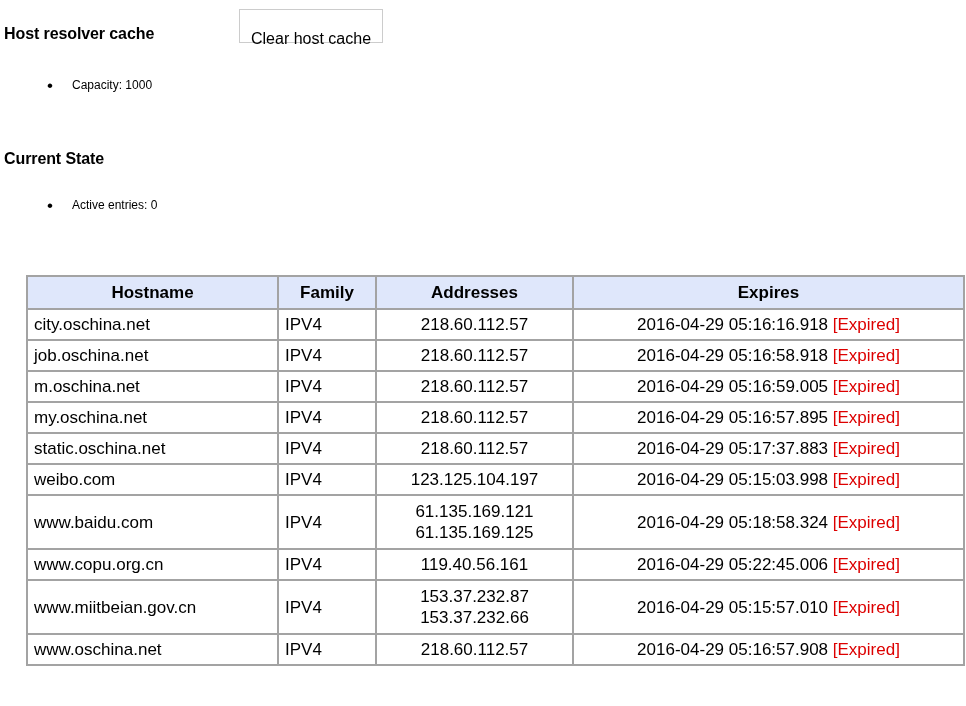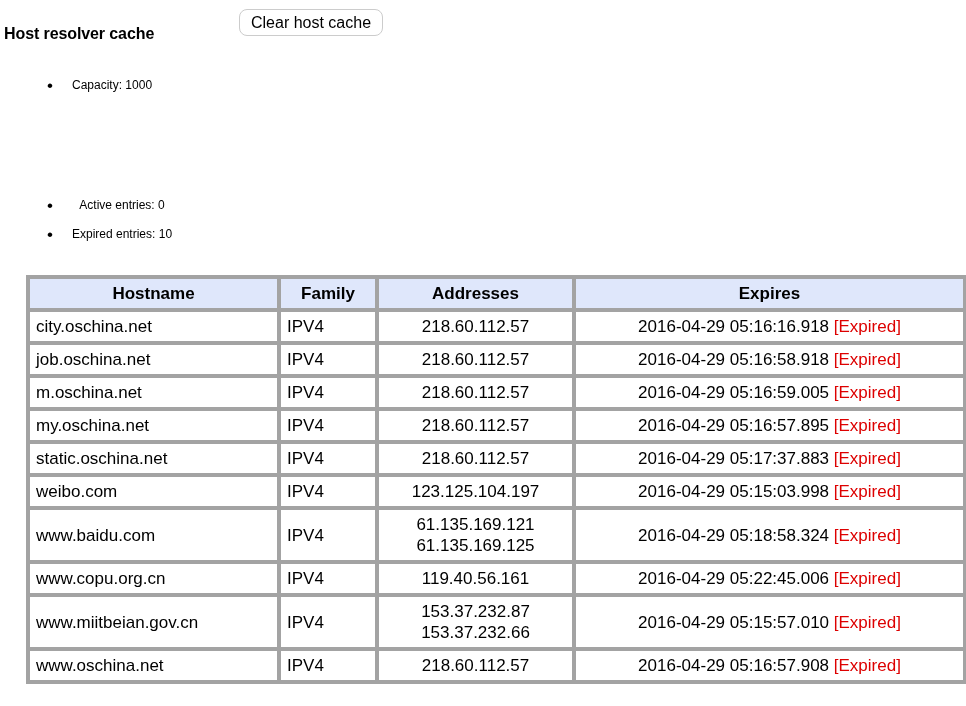--- a/index.html
+++ b/index.html
@@ -36,28 +36,28 @@
   #head-host   { top: 9px; }
   #head-state  { top: 134px; }
 
   
   .btn-clear {
     position: absolute;
     left: 239px;
     top: 9px;
     height: 27px;
     box-sizing: border-box;
-    padding: 0 11px;
+    padding: 16px 11px;
     font-family: "Liberation Sans", sans-serif;
     font-size: 16px;
     line-height: 25px;
     color: #000;
     background: #ffffff;
     border: 1px solid #cccccc;
-    border-radius: 8px;
+    border-radius: 0;
     cursor: pointer;
     white-space: nowrap;
   }
 
   
   .blist {
     position: absolute;
     margin: 0;
     padding: 0;
     list-style: none;
@@ -90,21 +90,21 @@
     width: 937px;
   }
   table.host-table {
     border-collapse: collapse;
     table-layout: fixed;
     width: 937px;
     border: 1px solid #767676;
   }
   table.host-table th,
   table.host-table td {
-    border: 4px solid #a3a3a3;
+    border: 2px solid #a3a3a3;
     font-size: 17px;
     line-height: 21px;
     color: #000;
     padding: 4px 6px;
     box-sizing: border-box;
     vertical-align: middle;
   }
   table.host-table thead th {
     background: #dfe7fb;
     font-weight: bold;
@@ -140,24 +140,24 @@
 <div class="page">
 
   <h2 class="section-head" id="head-host">Host resolver cache</h2>
 
   <button class="btn-clear">Clear host cache</button>
 
   <ul class="blist" id="list-capacity">
       <li>Capacity: 1000</li>
     </ul>
 
+  <h2 class="section-head" id="head-state">Current State</h2>
 
   <ul class="blist" id="list-state">
       <li>Active entries: 0</li>
-      <li>Expired entries: 10</li>
     </ul>
 
   <div class="tbl-wrap">
     <table class="host-table">
       <colgroup>
         <col class="c-host">
           <col class="c-fam">
           <col class="c-addr">
           <col class="c-exp">
       </colgroup>

